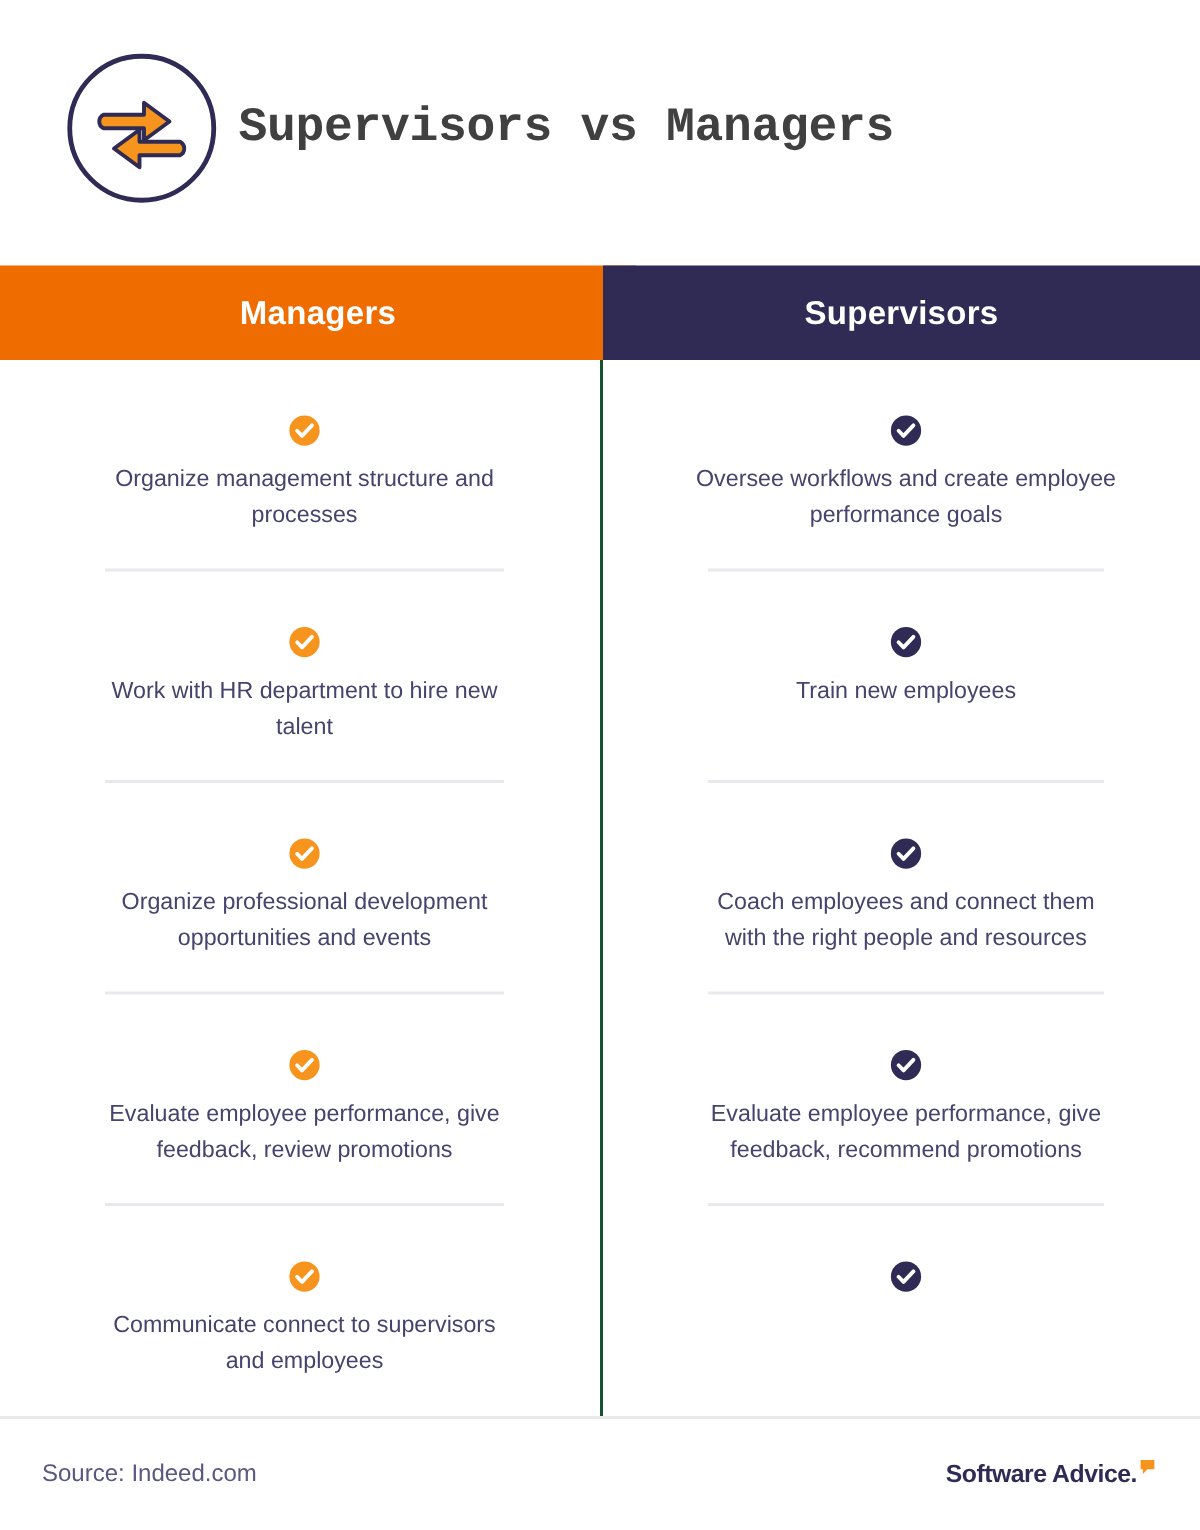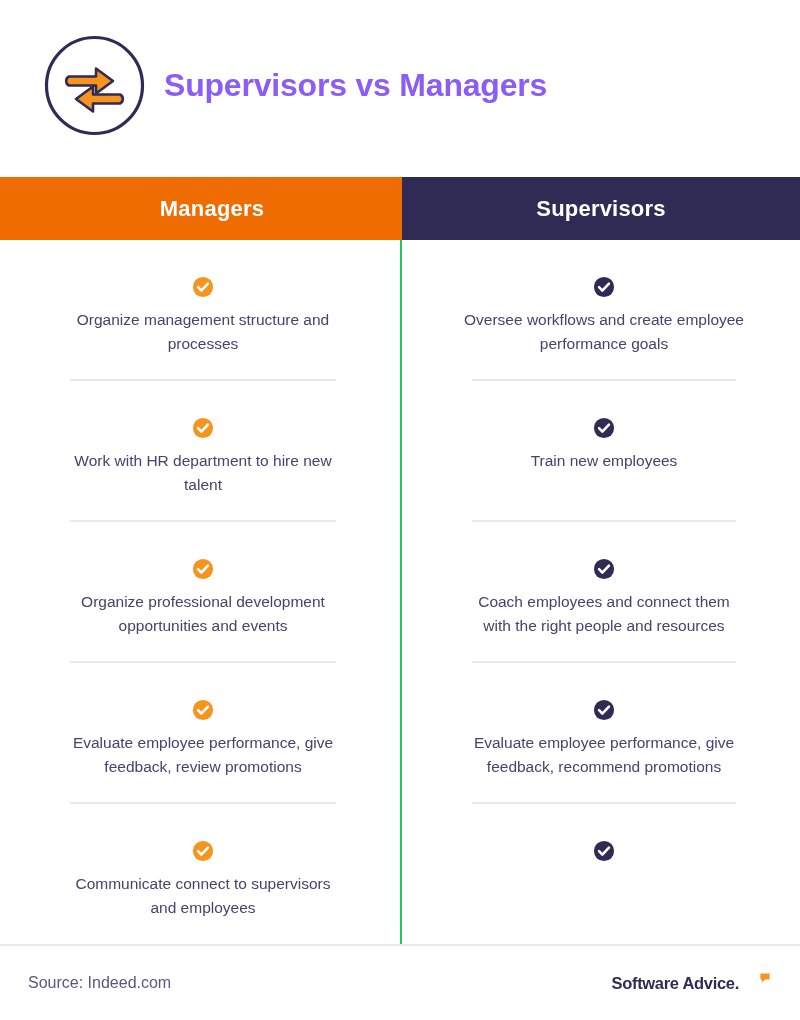--- a/index.html
+++ b/index.html
@@ -31,26 +31,27 @@
 
   .logo-mark {
     margin-left: 43px;
     width: 103px;
     height: 103px;
     flex: 0 0 auto;
     display: block;
   }
 
   .page-title {
-    margin-left: 18px;
+    margin-left: 13px;
     font-size: 32px;
     font-weight: bold;
-    color: #8b5cf6;
+    color: #404040;
     letter-spacing: -0.2px;
     line-height: 1;
+    font-family: Liberation Mono, monospace;
   }
 
   
   .col-headers {
     position: absolute;
     left: 0; top: 177px;
     width: 800px;
     height: 63px;
   }
 
@@ -78,21 +79,21 @@
     height: 705px;
     display: flex;
   }
 
   .column {
     position: relative;
     width: 400px;
     height: 100%;
   }
 
-  .column.right { border-left: 2px solid #22c55e; }
+  .column.right { border-left: 2px solid #14532d; }
 
   .rows {
     position: absolute;
     left: 0; top: 0;
     width: 100%;
     height: 100%;
     display: flex;
     flex-direction: column;
     padding-left: 6px;
   }
@@ -155,21 +156,20 @@
   .source-text {
     font-size: 16px;
     color: #5a5780;
   }
 
   .brand {
     display: flex;
     align-items: flex-start;
     position: relative;
     padding-right: 2px;
-    gap: 19px;
   }
 
   .brand-name {
     font-size: 16.5px;
     font-weight: bold;
     color: #2f2b54;
     letter-spacing: -0.3px;
     line-height: 1;
   }
 

